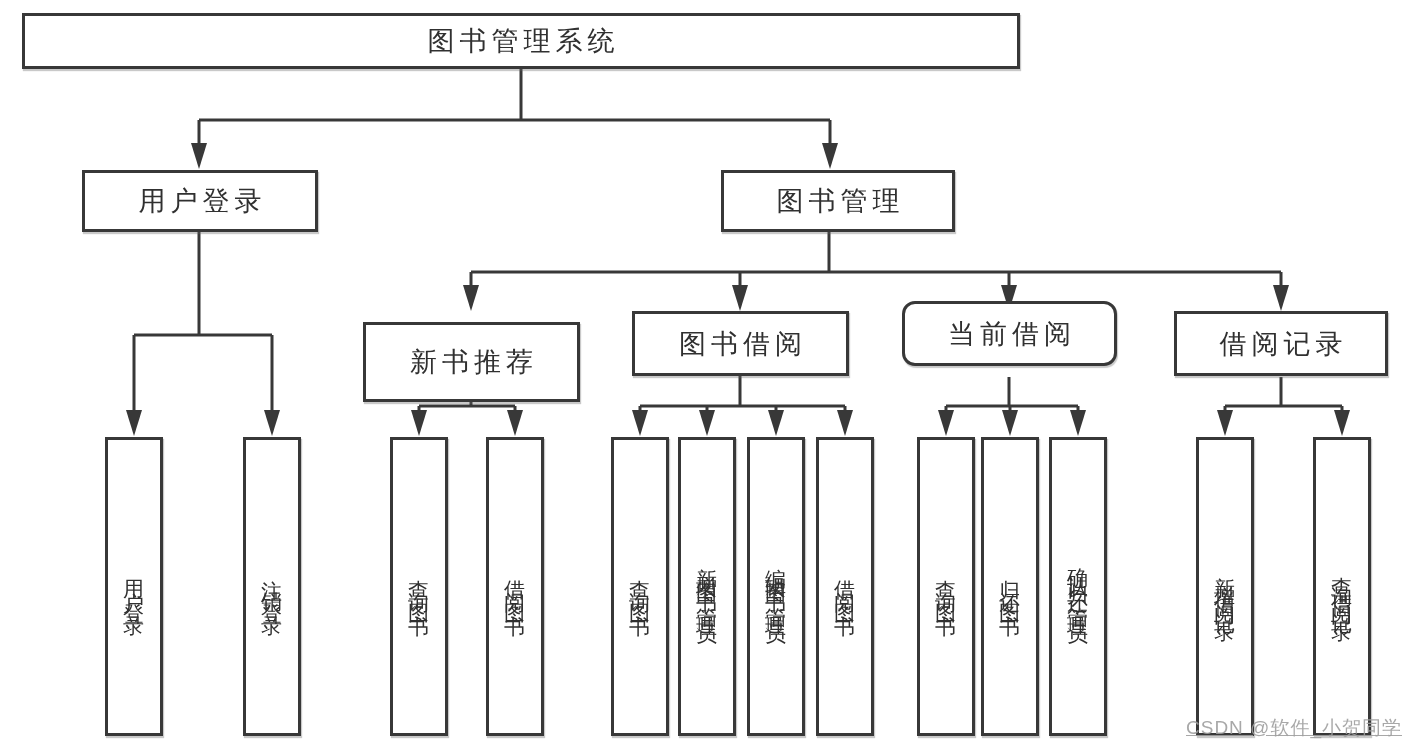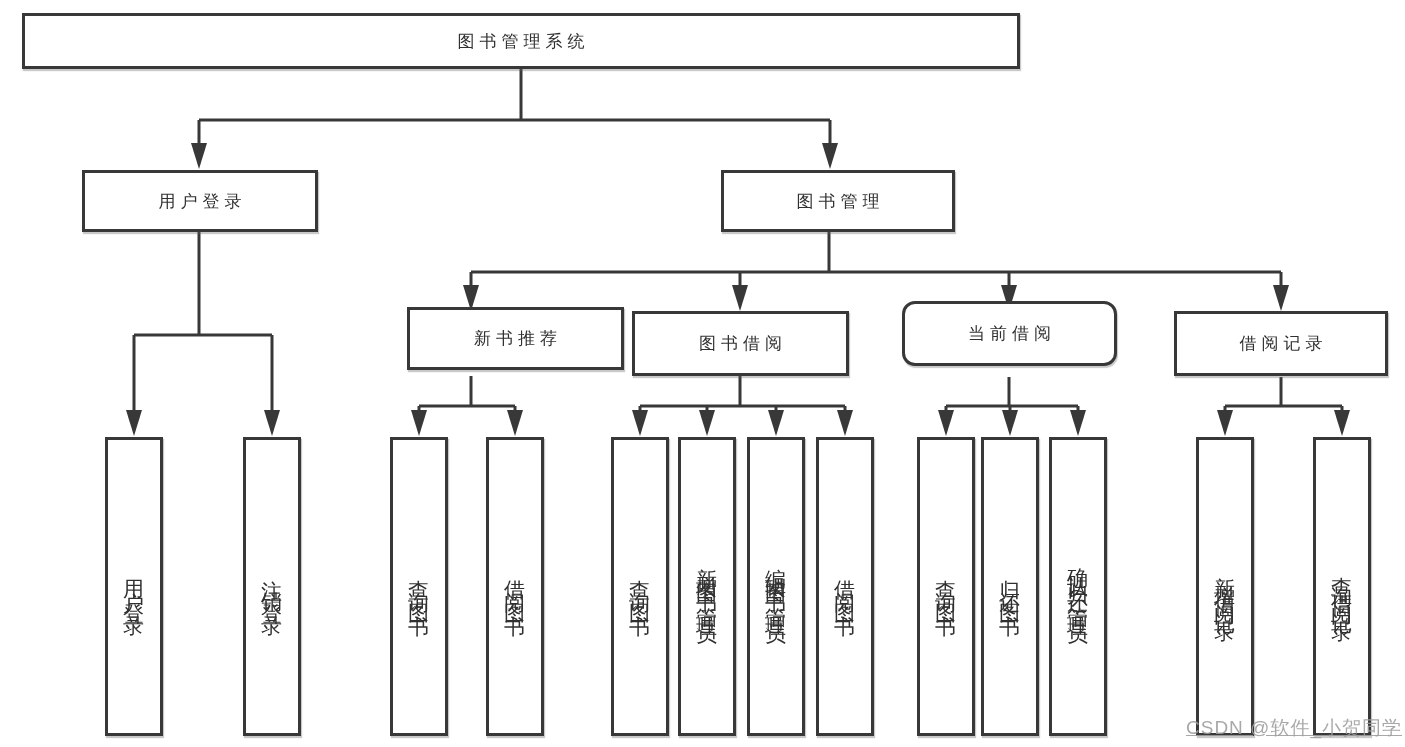--- a/index.html
+++ b/index.html
@@ -27,21 +27,21 @@
     box-sizing: border-box;
     background: #ffffff;
     border: 3px solid #383838;
     color: #303030;
     display: flex;
     align-items: center;
     justify-content: center;
     box-shadow: 1px 2px 1px rgba(100,100,100,0.35);
   }
   .hnode {
-    font-size: 17px;
+    font-size: 27px;
     letter-spacing: 5px;
     text-indent: 5px;
     white-space: nowrap;
   }
   .vnode {
     top: 437px;
     height: 299px;
     width: 58px;
   }
   .vtext {
@@ -110,21 +110,21 @@
       <polygon points="1217,410 1233,410 1225,436"></polygon>
       <polygon points="1334,410 1350,410 1342,436"></polygon>
     </g>
   </svg>
 
   <div class="node hnode" style="left:22px; top:13px; width:998px; height:56px;">图书管理系统</div>
 
   <div class="node hnode" style="left:82px; top:170px; width:236px; height:62px;">用户登录</div>
   <div class="node hnode" style="left:712px; top:170px; width:234px; height:62px;margin-left:9px;">图书管理</div>
 
-  <div class="node hnode" style="left:363px; top:307px; width:217px; height:63px;margin-left:44px;">新书推荐</div>
+  <div class="node hnode" style="left:363px; top:322px; width:217px; height:80px;">新书推荐</div>
   <div class="node hnode" style="left:632px; top:311px; width:217px; height:65px;font-family:Liberation Serif, serif;">图书借阅</div>
   <div class="node hnode" style="left:902px; top:301px; width:215px; height:65px;border-radius:13px;">当前借阅</div>
   <div class="node hnode" style="left:1174px; top:311px; width:214px; height:65px;">借阅记录</div>
 
   <div class="node vnode" style="left:105px;">
     <span class="vtext">用户登录</span>
   </div>
   <div class="node vnode" style="left:243px;">
     <span class="vtext">注销登录</span>
   </div>

